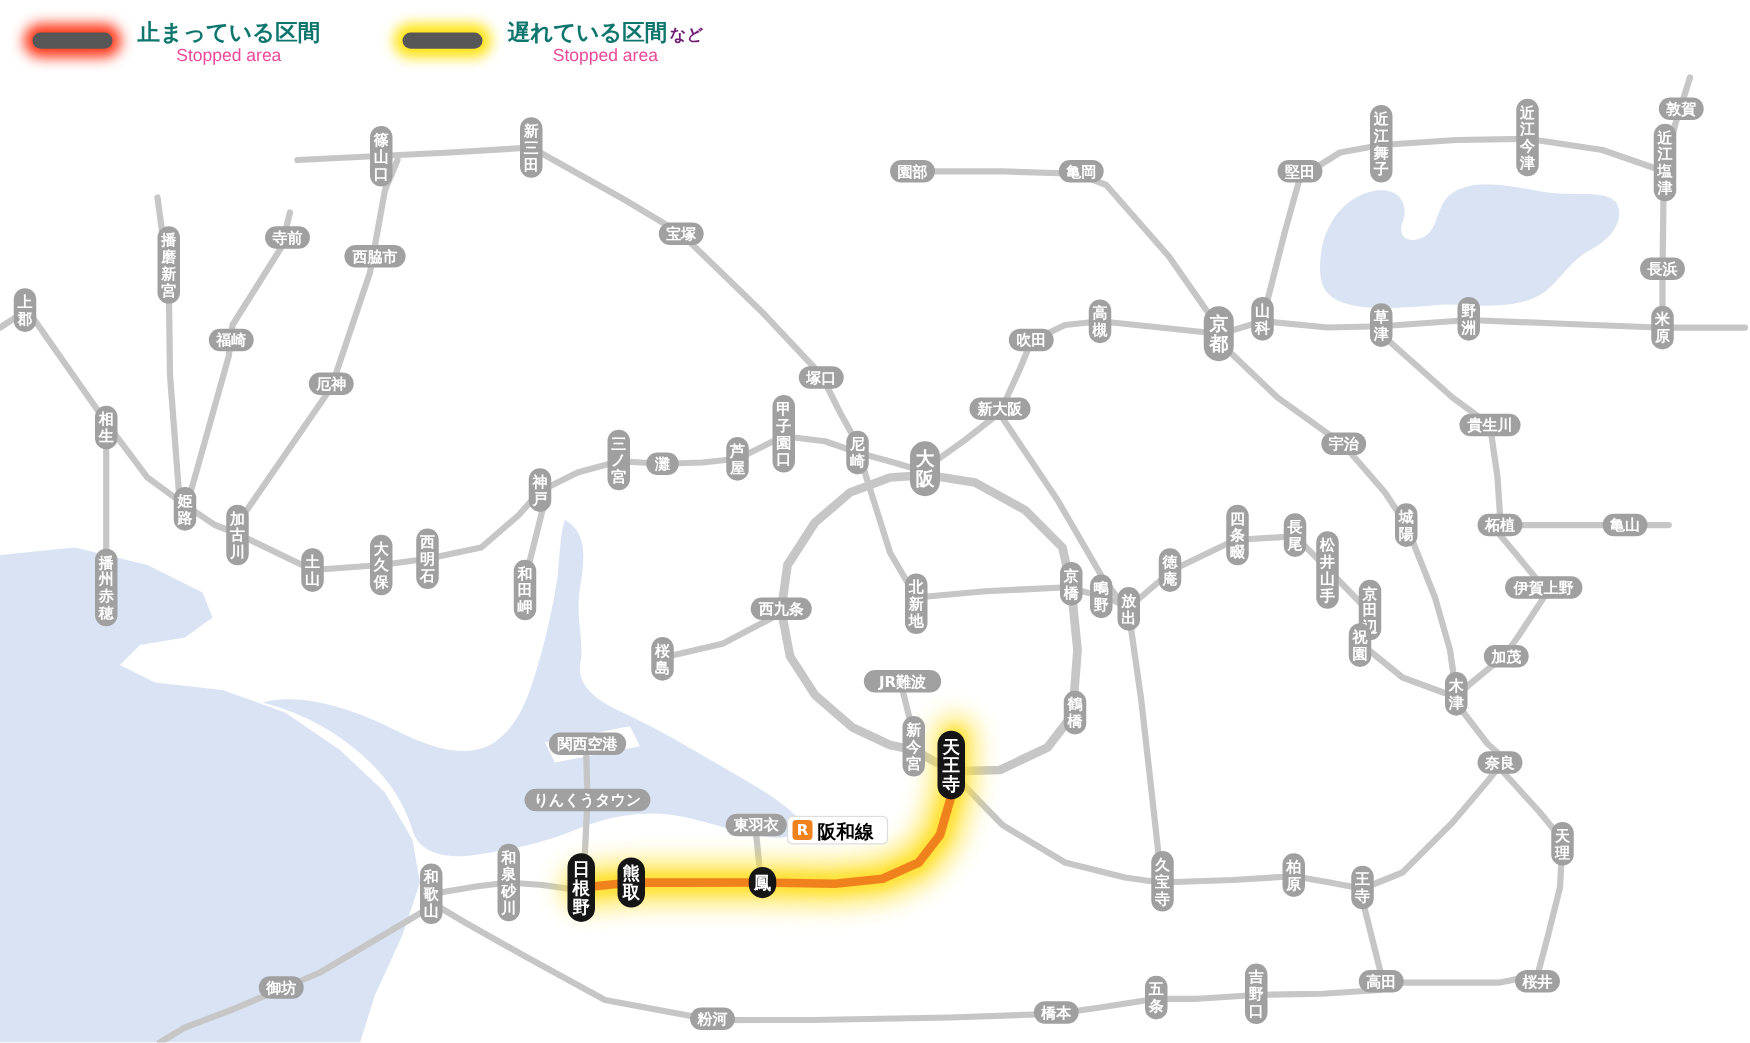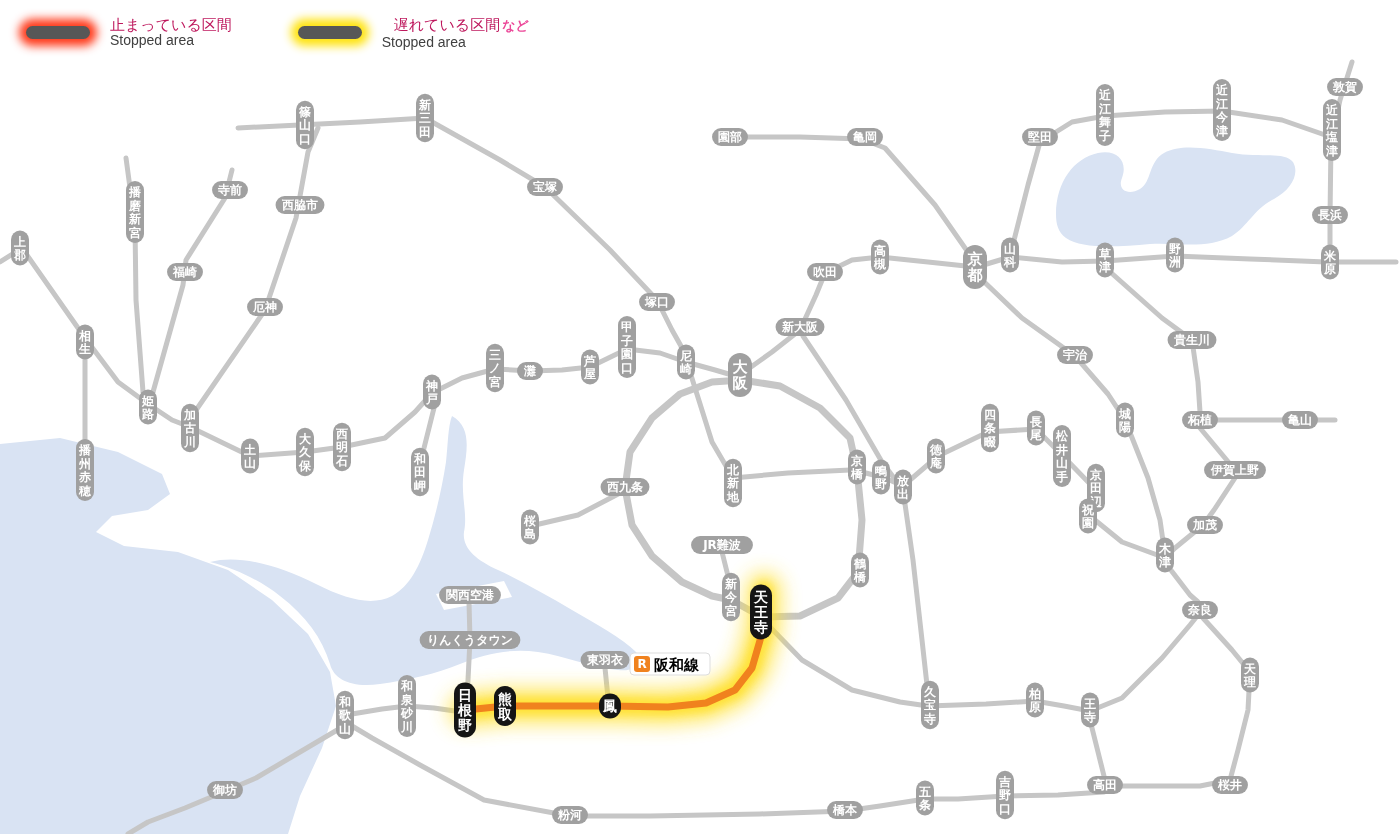--- a/index.html
+++ b/index.html
@@ -7,24 +7,24 @@
        font-family:"Liberation Sans","DejaVu Sans",sans-serif;}
   #map-svg{position:absolute;left:0;top:0;
        font-family:"DejaVu Sans","Liberation Sans",sans-serif;}
   .legend{position:absolute;top:16px;left:14px;display:flex;gap:54px;z-index:5;}
   .legend-item{display:flex;align-items:flex-start;}
   .swatch{width:64px;height:13px;border-radius:7px;background:#575757;
           margin:10px 20px 0 12px;flex:none;}
   .swatch-stopped{box-shadow:0 0 10px 7px rgba(255,35,0,.9);}
   .swatch-delayed{box-shadow:0 0 10px 7px rgba(255,225,0,.95);}
   .legend-text{display:flex;flex-direction:column;}
-  .lg-main{font-size:15px;font-weight:normal;color:#be185d;line-height:1.15;}
-  .lg-main-row{display:flex;align-items:baseline;margin-left:12px;}
-  .lg-suffix{font-size:13px;font-weight:bold;color:#ec4899;margin-left:2px;}
-  .lg-sub{font-size:14px;color:#404040;line-height:1.1;}
+  .lg-main{font-size:18px;font-weight:bold;color:#0f766e;line-height:1.15;}
+  .lg-main-row{display:flex;align-items:baseline;}
+  .lg-suffix{font-size:13px;font-weight:bold;color:#701a75;margin-left:2px;}
+  .lg-sub{font-size:14px;color:#ec4899;line-height:1.1;text-align:center;}
 </style>
 </head>
 <body>
 
 <svg id="map-svg" width="1400" height="834" viewBox="0 0 1400 834">
   <defs>
     <filter id="glowblur" x="-80%" y="-80%" width="260%" height="260%">
       <feGaussianBlur stdDeviation="10"></feGaussianBlur>
     </filter>
     <filter id="glowblur2" x="-80%" y="-80%" width="260%" height="260%">

